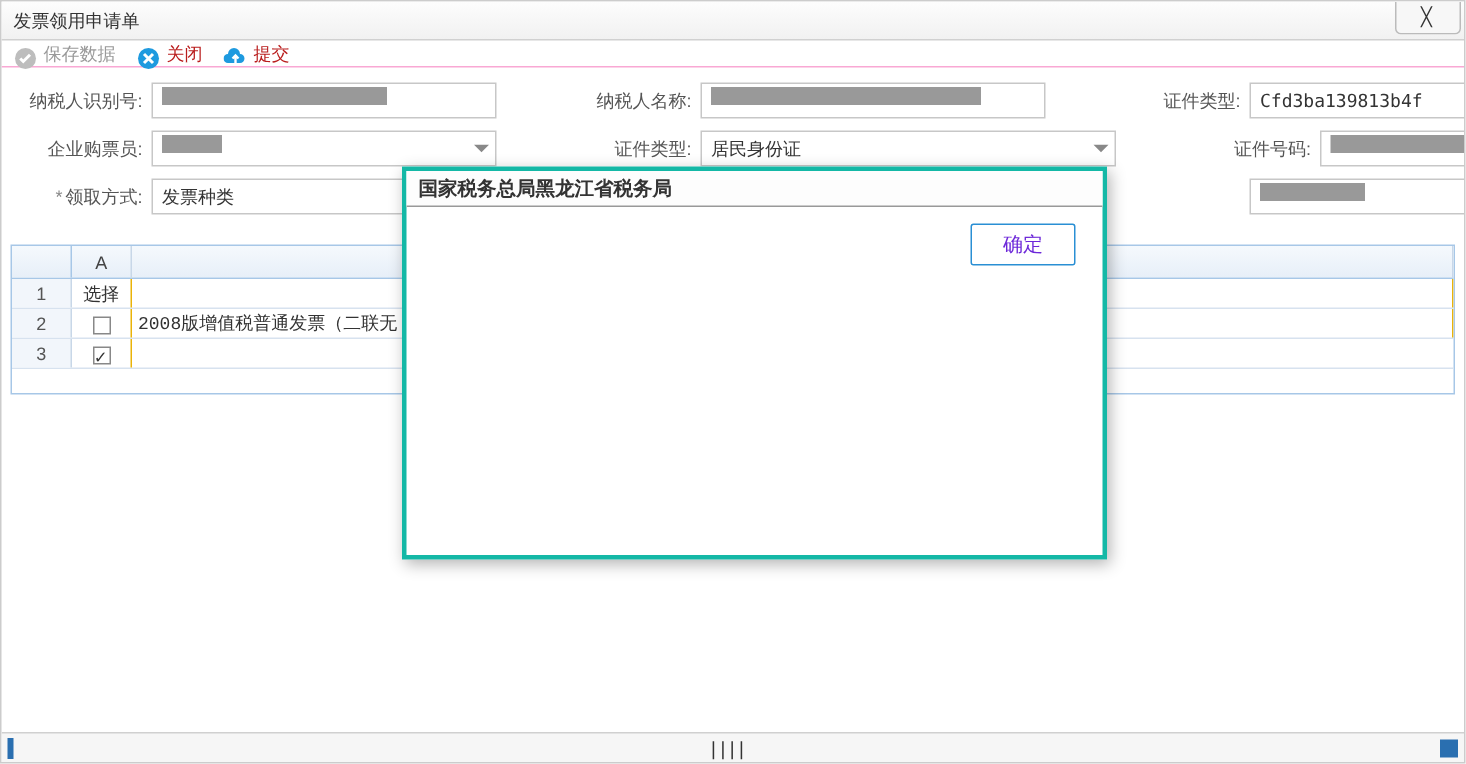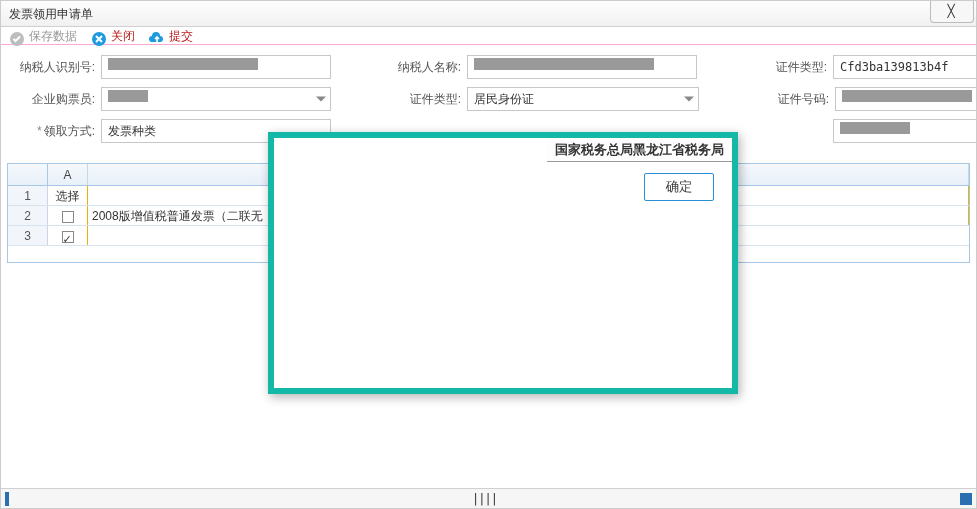--- a/index.html
+++ b/index.html
@@ -23,38 +23,38 @@
   .inp { height: 24px; border: 1px solid #c7c7c7; background: #fff; padding: 0 6px; }
   .sel { height: 24px; border: 1px solid #c7c7c7; background: #fff; padding: 0 18px 0 6px; position: relative; }
   .sel .arrow { position: absolute; right: 4px; top: 50%; transform: translateY(-50%); width: 0; height: 0; border-left: 5px solid transparent; border-right: 5px solid transparent; border-top: 5px solid #888; }
   .redact { display: inline-block; background: #999; height: 12px; vertical-align: middle; }
 
   .grid-wrap { border: 1px solid #a7c7e7; margin: 6px; height: 100px; overflow: hidden; background:#fff; }
   .hdr-row { display: flex; background: linear-gradient(#f5f9fd,#e7eff8); border-bottom: 1px solid #a7c7e7; height: 22px; }
   .hdr-cell { border-right: 1px solid #c8d7e8; text-align: center; line-height: 22px; font-size: 12px; color: #444; }
   .corner { width: 40px; background: linear-gradient(#f5f9fd,#e7eff8); border-right:1px solid #a7c7e7; }
   .colA { width: 40px; }
-  .colB { width: 620px; }
+  .colB { width: 620px; font-family: Liberation Mono, monospace; }
   .grid-row { display: flex; height: 20px; border-bottom: 1px solid #d7e2ef; }
   .rownum { width: 40px; text-align: center; line-height: 20px; background: #f2f6fb; border-right:1px solid #c8d7e8; color:#555; }
   .gcell { border-right:1px solid #eab308; line-height: 20px; padding: 0 4px; white-space: nowrap; overflow: hidden; }
   .gcell.colA { padding: 0; text-align:center; }
   .chk { appearance: none; width:12px; height:12px; border:1px solid #888; background:#fff; display:inline-block; vertical-align:middle; position:relative; }
   .chk.checked::after { content:"✓"; position:absolute; top:-3px; left:0px; font-size:11px; color:#333; }
 
   .bottom-bar { position:absolute; left:0; right:0; bottom:0; height:20px; border-top:1px solid #d0d0d0; background:#f6f6f6; display:flex; justify-content:space-between; align-items:center; padding:0 4px; }
   .placeholder-v { display:inline-block; width:4px; height:14px; background:#2a6fb0; }
   .placeholder-sq { display:inline-block; width:12px; height:12px; background:#2a6fb0; }
   .barcode { font-family: monospace; letter-spacing:-1px; color:#333; font-size:12px;}
 
-  .modal { position:absolute; left:267px; top:131px; width:470px; height:262px; background:#fff; border:6px solid #14b8a6; box-shadow: 2px 3px 10px rgba(0,0,0,0.3); z-index:10; display:flex; flex-direction:column;align-items:flex-end; }
+  .modal { position:absolute; left:267px; top:110px; width:470px; height:262px; background:#fff; border:3px solid #14b8a6; box-shadow: 2px 3px 10px rgba(0,0,0,0.3); z-index:10; display:flex; flex-direction:column; }
   .modal-title { height:24px; line-height:24px; padding:0 8px; font-weight:bold; border-bottom:1px solid #999; font-size:13px; background:#fdfdfd;}
   .modal-body { flex:1; display:flex; align-items:center; justify-content:center; color:#555; font-size:15px; }
   .modal-footer { height:50px; display:flex; justify-content:flex-end; align-items:center; padding:0 18px; }
-  .btn-ok { min-width:70px; height:28px; border:1px solid #2a8fd4; background:#fff; color:#404040; border-radius:2px; cursor:pointer; padding:0 16px; }
+  .btn-ok { min-width:70px; height:28px; border:1px solid #2a8fd4; background:#fff; color:#6d28d9; border-radius:2px; cursor:pointer; padding:0 16px; }
 </style>
 </head>
 <body>
 
 <div class="titlebar">
   <span class="title">发票领用申请单</span>
   <div class="close-x">╳</div>
 </div>
 
 <div class="toolbar">
@@ -103,21 +103,21 @@
     </div>
   </div>
 
   <div class="form-row">
     <div class="form-cell">
       <div class="lbl">企业购票员:</div>
       <div class="sel" style="width:230px;"><span class="redact" style="width:40px;"></span><span class="arrow"></span></div>
     </div>
     <div class="form-cell" style="margin-left:40px;">
       <div class="lbl">证件类型:</div>
-      <div class="sel" style="width:232px; line-height:22px;"><span>居民身份证</span><span class="arrow"></span></div>
+      <div class="sel" style="width:277px; line-height:22px;"><span>居民身份证</span><span class="arrow"></span></div>
     </div>
     <div class="form-cell" style="margin-left:40px;">
       <div class="lbl">证件号码:</div>
       <div class="inp" style="width:170px;"><span class="redact" style="width:130px;"></span></div>
     </div>
   </div>
 
   <div class="form-row">
     <div class="form-cell">
       <div class="lbl"><span class="star">*</span><span>领取方式:</span></div>

